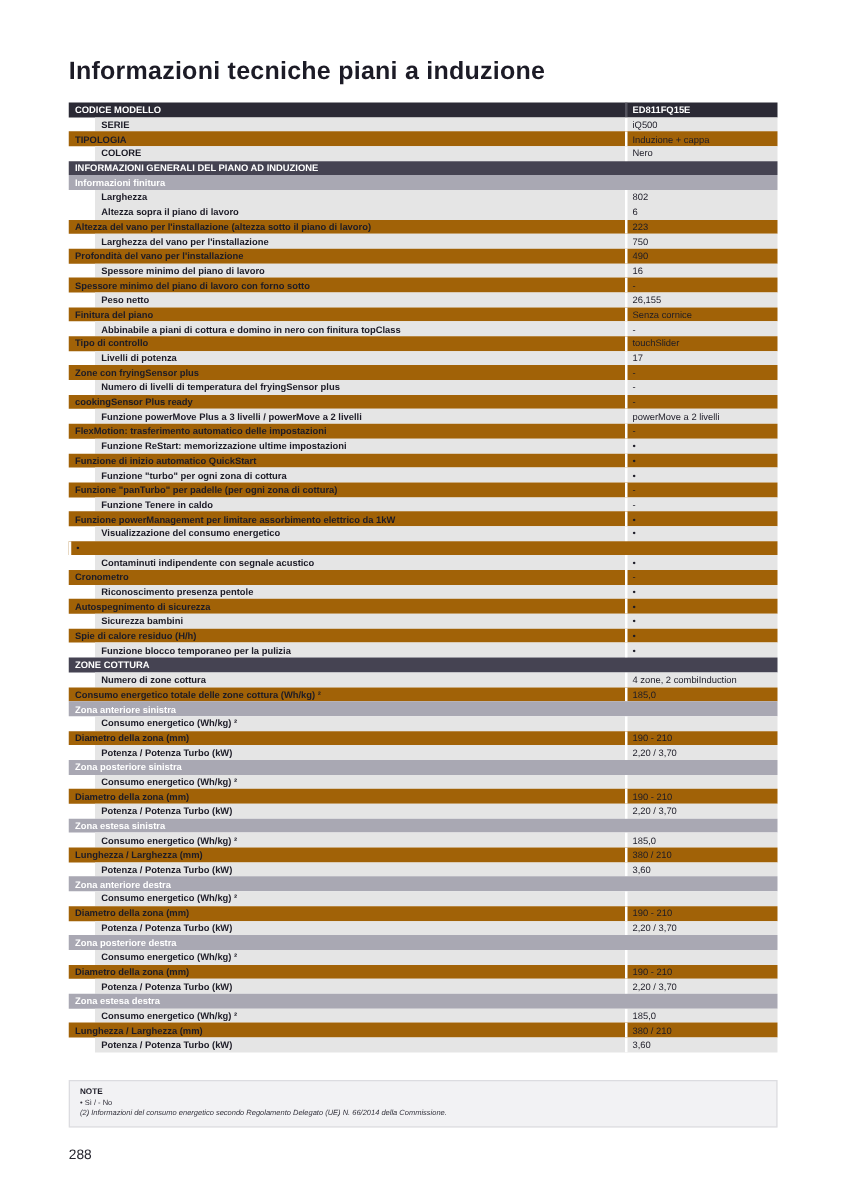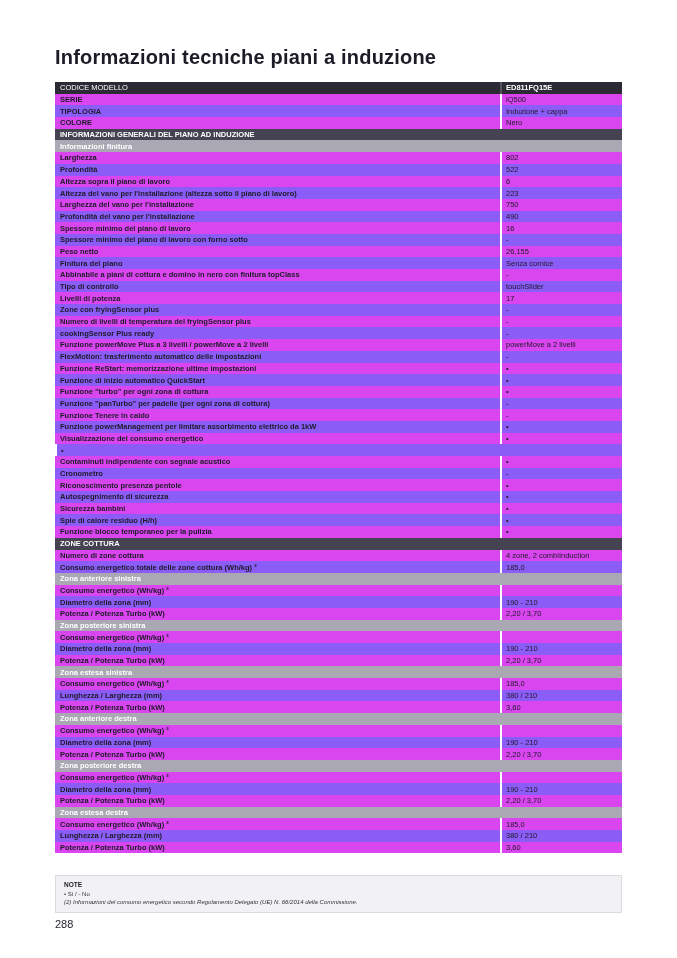--- a/index.html
+++ b/index.html
@@ -42,36 +42,36 @@
     flex:0 0 122px;
     display:flex;align-items:center;
     padding:0 4px;
     border-left:2px solid #ffffff;
     box-sizing:border-box;
     font-weight:normal;
     white-space:nowrap;
     overflow:hidden;
   }
   .model-row{background:#2b2a35;color:#ffffff;}
-  .model-row .lbl{font-weight:normal;}
+  .model-row .lbl{font-weight:bold;}
   .model-row .val{font-weight:bold;border-left:2px solid #55545f;margin-left:40px;}
   .section-row{
     background:#454352;color:#ffffff;
     font-weight:bold;
     align-items:center;
     padding:0 5px;
   }
   .subsection-row{
     background:#a9a8b3;color:#ffffff;
     font-weight:bold;
     align-items:center;
     padding:0 5px;
   }
-  .data-row.odd{background:#d946ef;}
-  .data-row.even{background:#8b5cf6;}
+  .data-row.odd{background:#e5e5e5;margin-left:21px;}
+  .data-row.even{background:#a16207;}
   .note-box{
     width:567px;
     box-sizing:border-box;
     margin-top:22px;
     background:#f2f2f4;
     border:1px solid #dcdce0;
     padding:5px 8px 6px 8px;
   }
   .note-title{font-size:6.5px;font-weight:bold;margin-bottom:2px;}
   .note-line{font-size:6px;line-height:8px;color:#33323c;}
@@ -105,24 +105,20 @@
       <div class="row data-row odd">
         <div class="lbl">COLORE</div>
         <div class="val">Nero</div>
       </div>
       <div class="row section-row">INFORMAZIONI GENERALI DEL PIANO AD INDUZIONE</div>
       <div class="row subsection-row">Informazioni finitura</div>
       <div class="row data-row odd">
         <div class="lbl">Larghezza</div>
         <div class="val">802</div>
       </div>
-      <div class="row data-row even">
-        <div class="lbl">Profondità</div>
-        <div class="val">522</div>
-      </div>
       <div class="row data-row odd">
         <div class="lbl">Altezza sopra il piano di lavoro</div>
         <div class="val">6</div>
       </div>
       <div class="row data-row even">
         <div class="lbl">Altezza del vano per l'installazione (altezza sotto il piano di lavoro)</div>
         <div class="val">223</div>
       </div>
       <div class="row data-row odd">
         <div class="lbl">Larghezza del vano per l'installazione</div>

